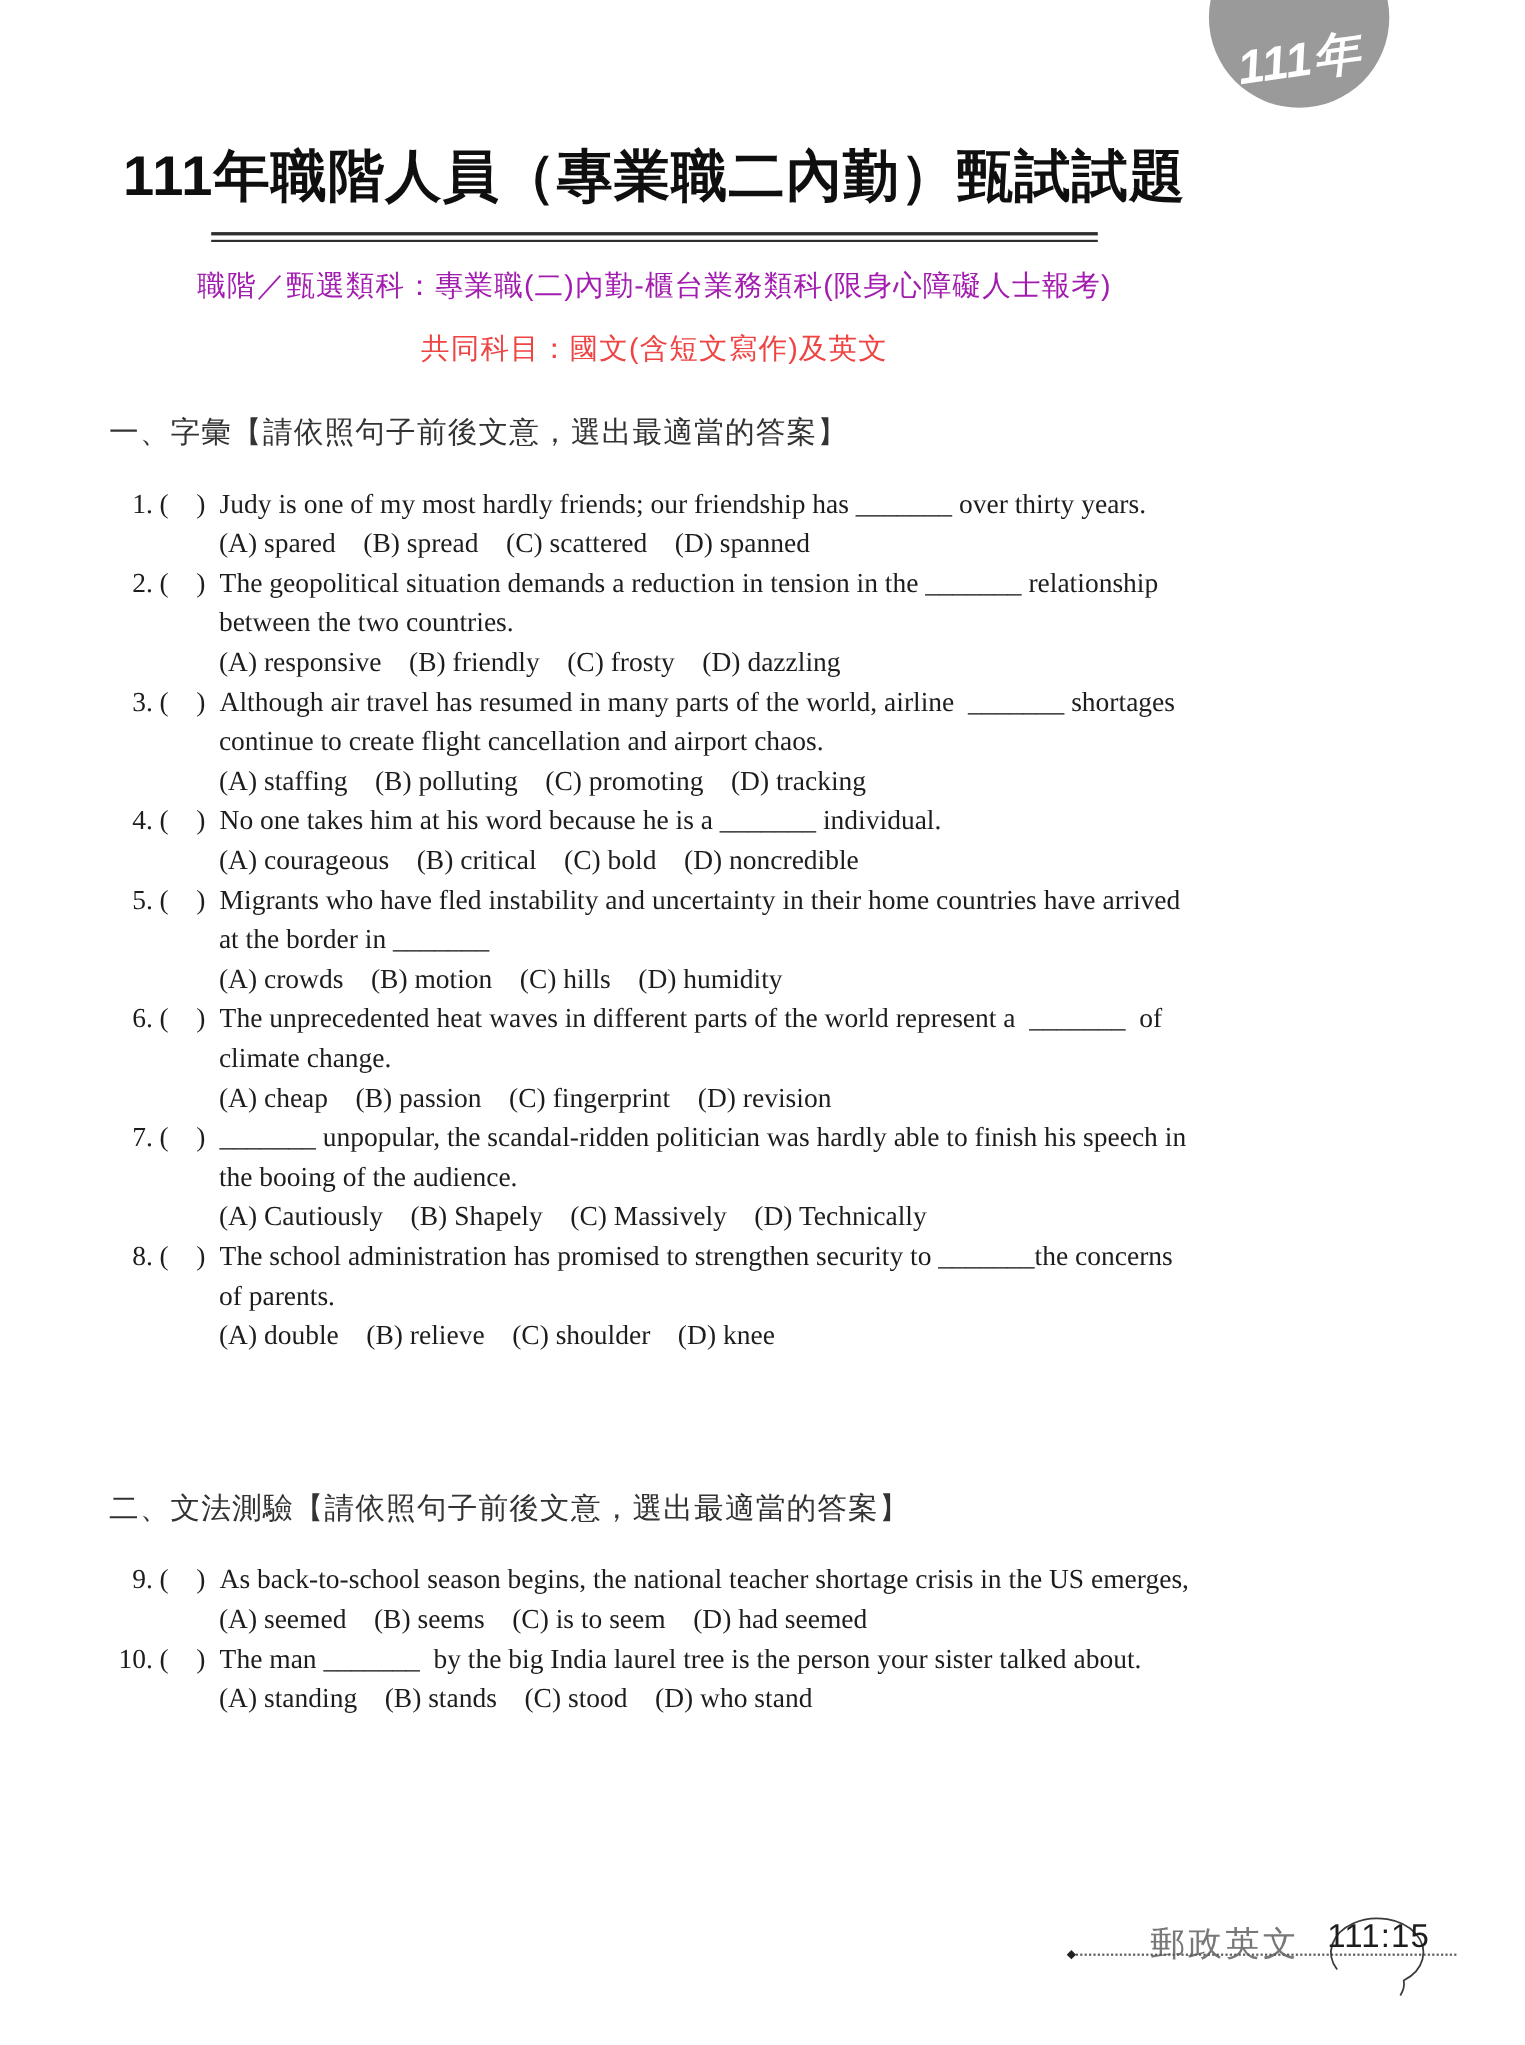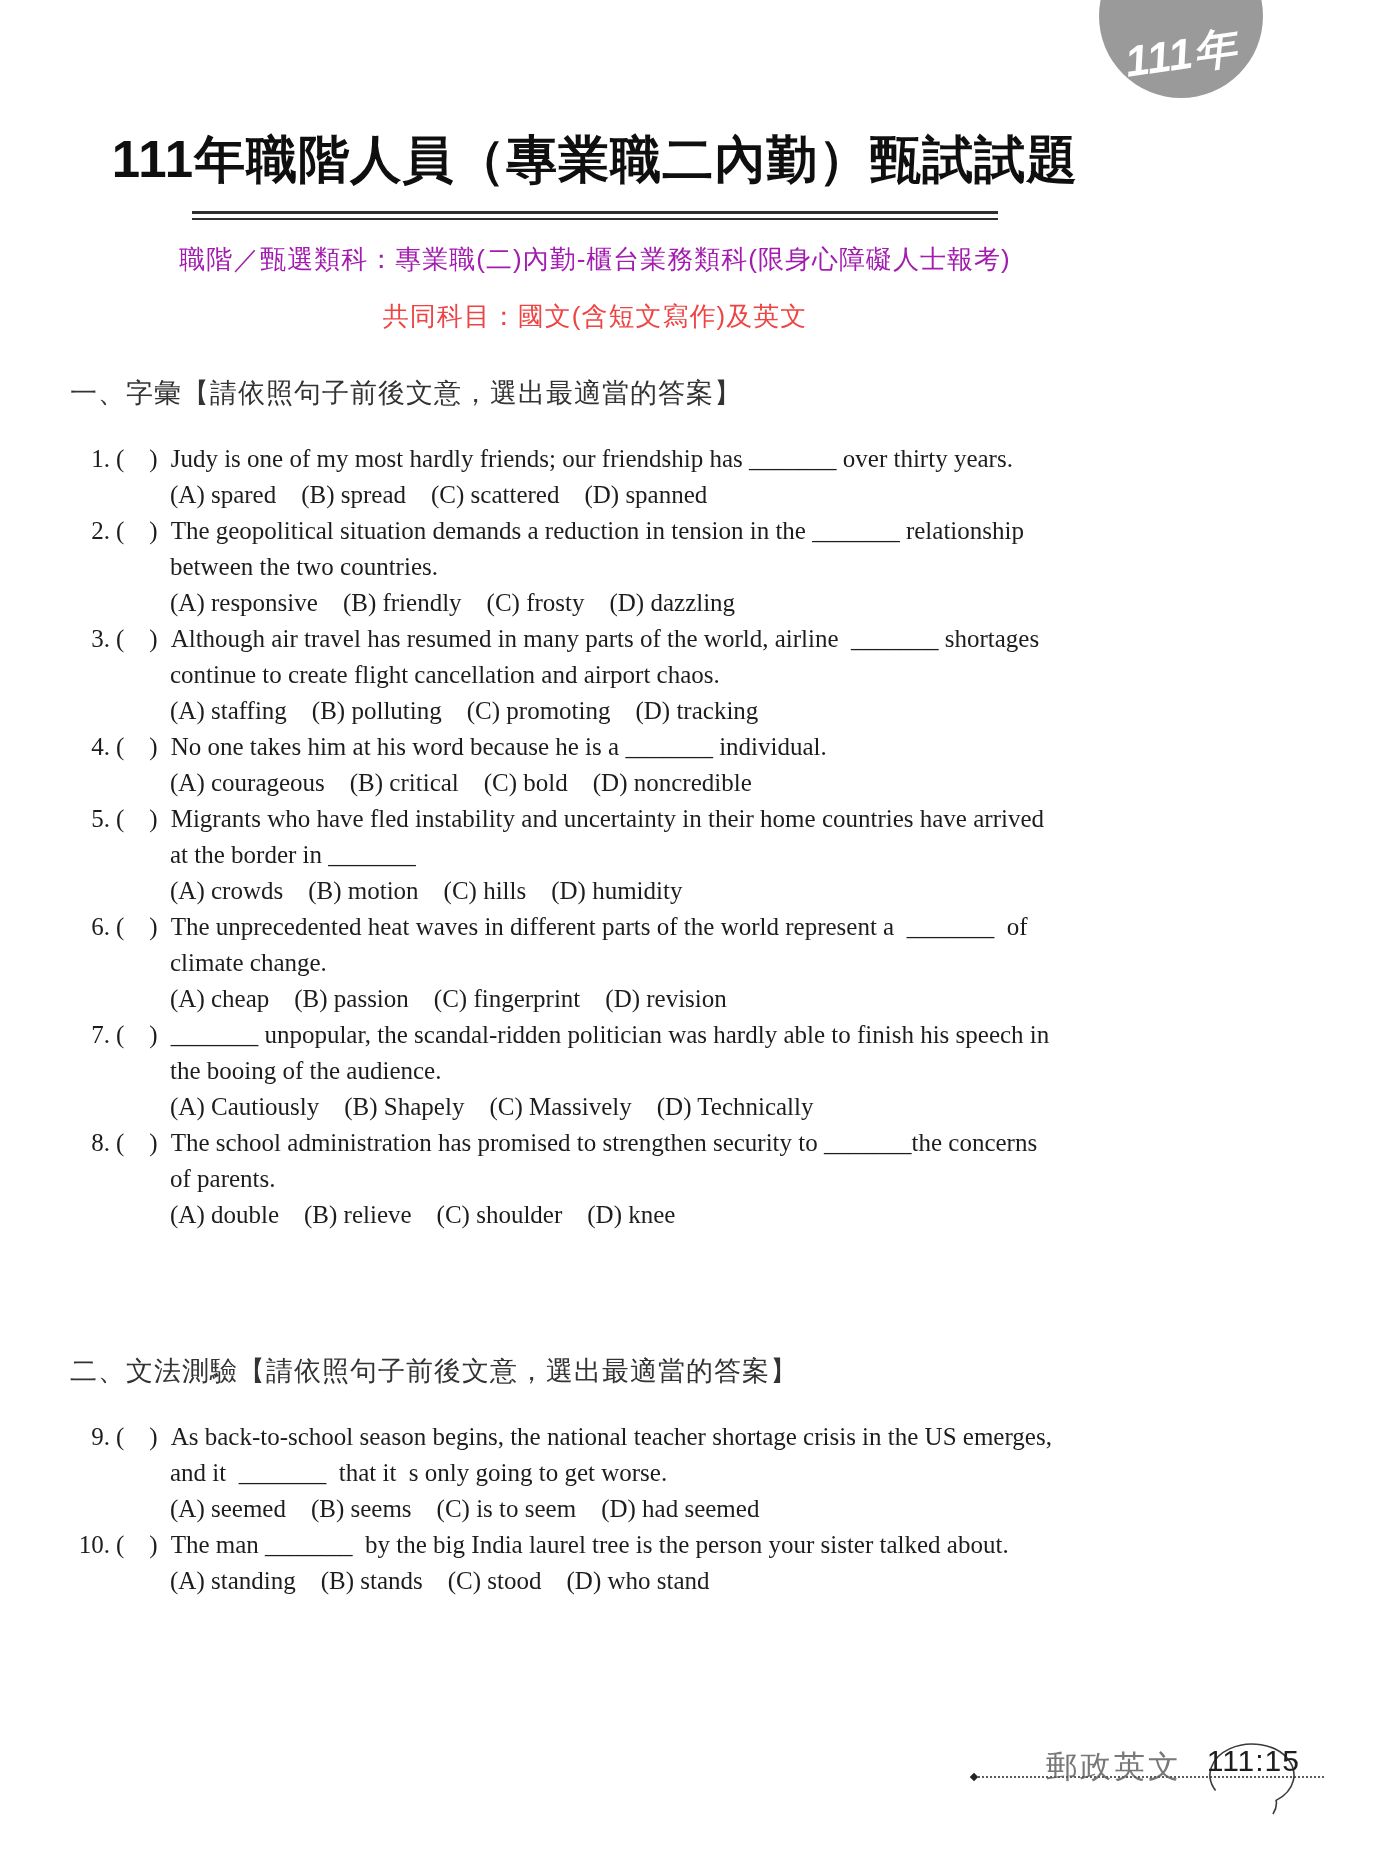--- a/index.html
+++ b/index.html
@@ -52,21 +52,21 @@
   .hdr-sub2{
     margin-top:22px;
     font-family:"Liberation Sans", sans-serif;
     font-size:26px;color:#ef4444;letter-spacing:1px;
   }
 
   
   .body{
     position:absolute;left:0;top:375px;width:1386px;
     box-sizing:border-box;
-    padding:0 90px 0 70px;
+    padding:0 90px 0 99px;
     font-size:25px;line-height:36px;
   }
   .sec-title{
     font-size:27px;color:#333333;
     letter-spacing:1px;
     margin:0 0 30px 0;
   }
   .sec2{margin-top:120px;}
   .q-first{display:flex;align-items:baseline;}
   .qnum{flex:0 0 40px;text-align:right;white-space:pre-wrap;}
@@ -198,21 +198,20 @@
     </div>
 
     <div class="sec-title sec2">二、文法測驗【請依照句子前後文意，選出最適當的答案】</div>
 
     <div class="q">
       <div class="q-first">
         <span class="qnum">9.</span>
         <span class="qparen">(  )</span>
         <span class="qtext">As back-to-school season begins, the national teacher shortage crisis in the US emerges,</span>
       </div>
-      <div class="q-cont">and it  _______  that it  s only going to get worse.</div>
       <div class="q-cont">(A) seemed    (B) seems    (C) is to seem    (D) had seemed</div>
     </div>
 
     <div class="q">
       <div class="q-first">
         <span class="qnum">10.</span>
         <span class="qparen">(  )</span>
         <span class="qtext">The man _______  by the big India laurel tree is the person your sister talked about.</span>
       </div>
       <div class="q-cont">(A) standing    (B) stands    (C) stood    (D) who stand</div>

